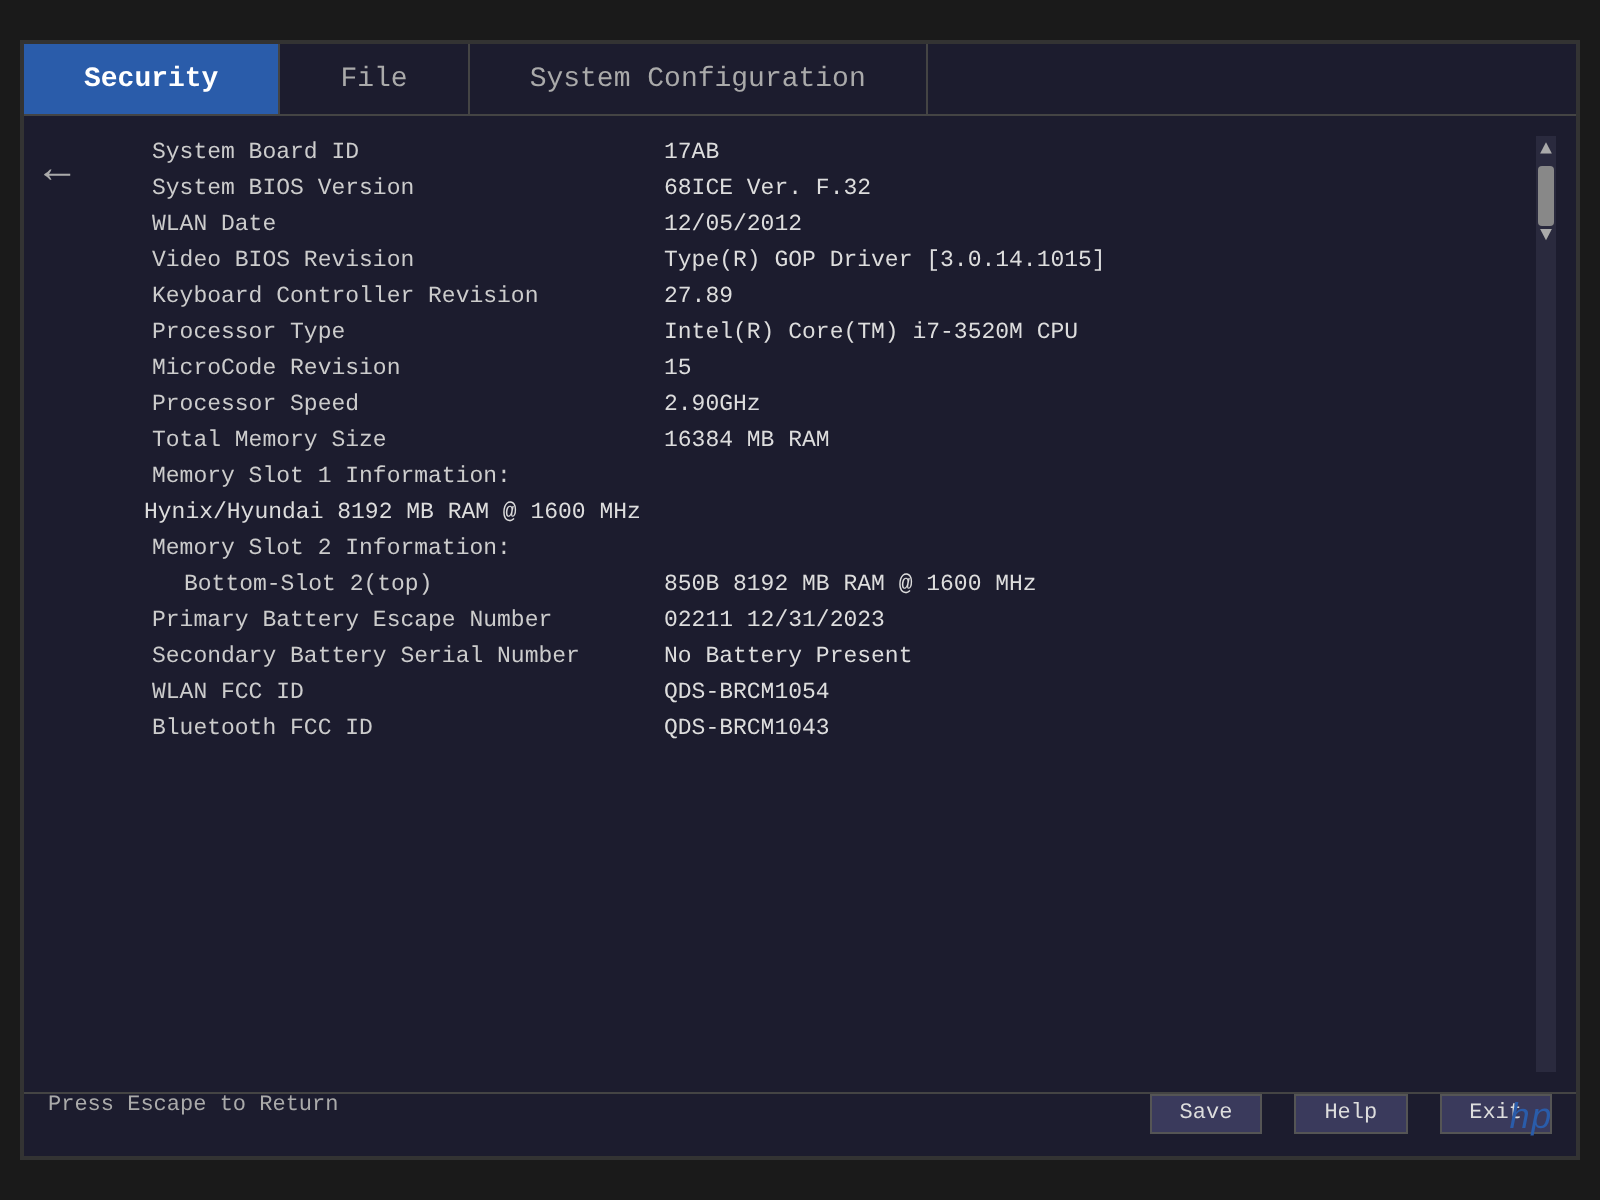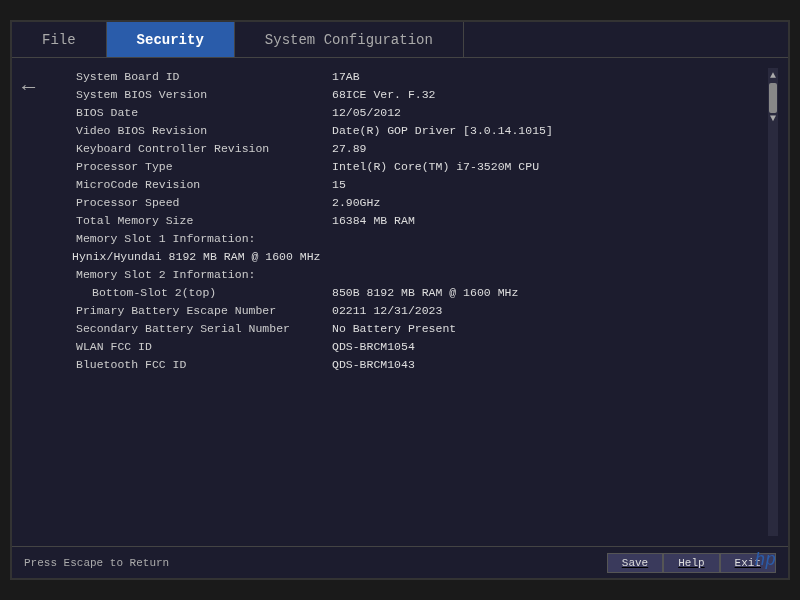--- a/index.html
+++ b/index.html
@@ -129,34 +129,33 @@
       font-size: 10px;
       cursor: pointer;
     }
 
     
     .bottom-bar {
       height: 32px;
       background: #1c1c2e;
       border-top: 1px solid #444;
       display: flex;
-      align-items: center;
+      align-items: flex-start;
       padding: 0 12px;
       justify-content: space-between;
     }
 
     .escape-text {
       color: #aaa;
       font-size: 11px;
     }
 
     .bottom-buttons {
       display: flex;
-      gap: 0;
-      text-decoration: underline;
+      gap: 16px;
     }
 
     .bottom-btn {
       background: #3a3a5c;
       color: #ddd;
       border: 1px solid #555;
       padding: 3px 14px;
       font-size: 11px;
       font-family: 'Courier New', monospace;
       cursor: pointer;
@@ -172,25 +171,25 @@
       font-style: italic;
       font-weight: normal;
     }
   </style>
 </head>
 <body>
 
 <div class="screen">
 
   <div class="menu-bar">
+    <div class="menu-item active">
+      <span>Security</span>
+    </div>
     <div class="menu-item">
       <span>File</span>
-    </div>
-    <div class="menu-item active">
-      <span>Security</span>
     </div>
     <div class="menu-item">
       <span>System Configuration</span>
     </div>
   </div>
 
   <div class="content-area">
 
     <div class="back-arrow">
       <span class="arrow-icon">←</span>
@@ -199,26 +198,26 @@
     <div class="info-table" id="info-table">
     <div class="info-row">
           <span class="info-label">System Board ID</span>
           <span class="info-value">17AB</span>
         </div>
         <div class="info-row">
           <span class="info-label">System BIOS Version</span>
           <span class="info-value">68ICE Ver. F.32</span>
         </div>
         <div class="info-row">
-          <span class="info-label">BIOS Date</span>
+          <span class="info-label">WLAN Date</span>
           <span class="info-value">12/05/2012</span>
         </div>
         <div class="info-row">
           <span class="info-label">Video BIOS Revision</span>
-          <span class="info-value">Date(R) GOP Driver [3.0.14.1015]</span>
+          <span class="info-value">Type(R) GOP Driver [3.0.14.1015]</span>
         </div>
         <div class="info-row">
           <span class="info-label">Keyboard Controller Revision</span>
           <span class="info-value">27.89</span>
         </div>
         <div class="info-row">
           <span class="info-label">Processor Type</span>
           <span class="info-value">Intel(R) Core(TM) i7-3520M CPU</span>
         </div>
         <div class="info-row">

